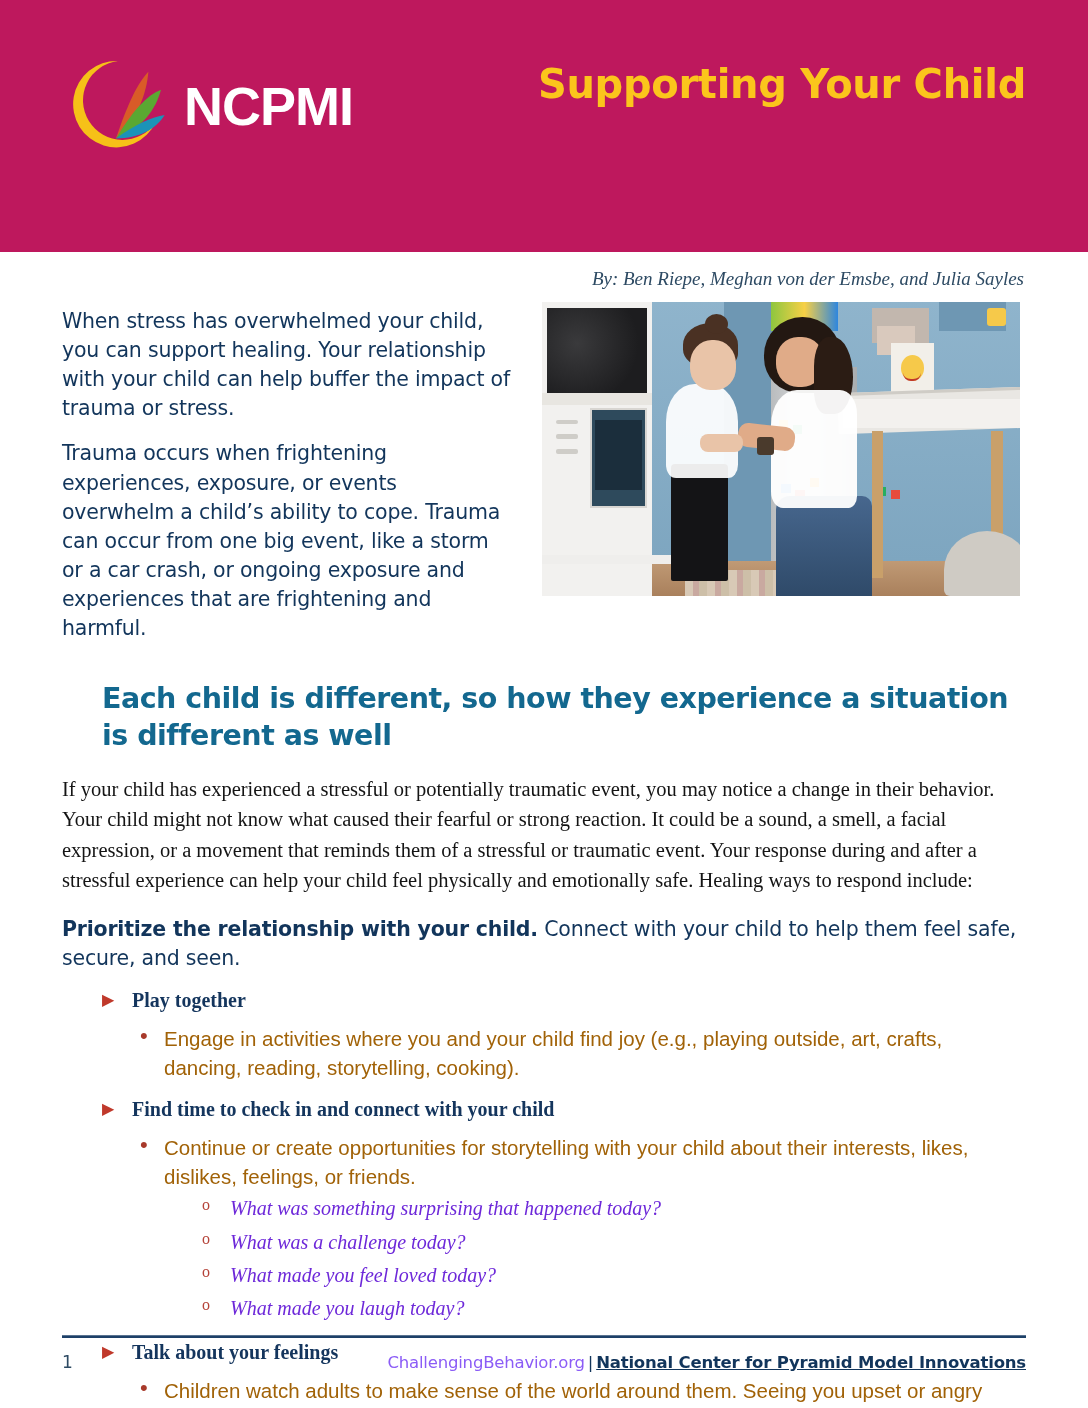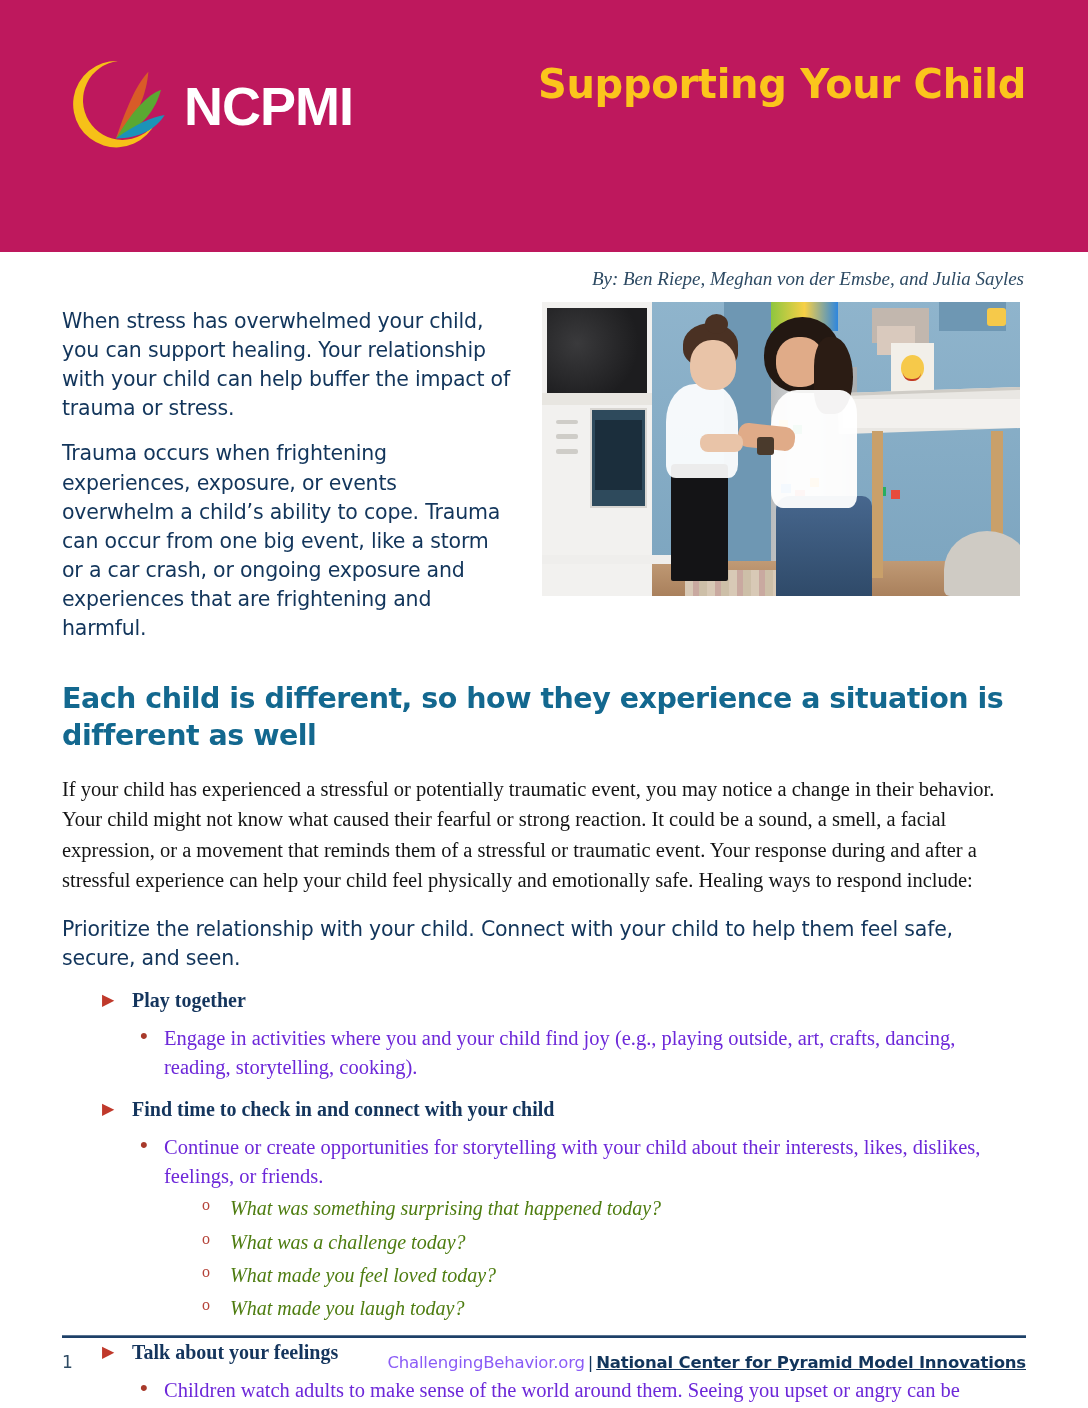--- a/index.html
+++ b/index.html
@@ -167,40 +167,41 @@
 
   
   .section-heading {
     font-family: "DejaVu Sans", sans-serif;
     font-size: 28.5px;
     font-weight: 700;
     color: #13688f;
     line-height: 1.28;
     letter-spacing: -0.5px;
     margin-top: 38px;
+    margin-left: 40px;
   }
 
   .body-para {
     font-family: "Liberation Serif", serif;
     font-size: 20.5px;
     line-height: 1.48;
     color: #141414;
     margin-top: 20px;
     text-align: left;
   }
 
   .lead-line {
     font-family: "DejaVu Sans", sans-serif;
     font-size: 20.5px;
     line-height: 1.4;
     color: #12355b;
     margin-top: 20px;
     letter-spacing: -0.2px;
   }
-  .lead-line b { font-weight: 400; }
+  .lead-line b { font-weight: 700; }
 
   
   .lvl1 {
     display: flex;
     margin-top: 13px;
     padding-left: 40px;
   }
   .lvl1 .marker {
     flex: 0 0 30px;
     color: #c0392b;
@@ -221,44 +222,44 @@
     margin-top: 10px;
     padding-left: 78px;
   }
   .lvl2 .marker {
     flex: 0 0 24px;
     color: #a83a2b;
     font-size: 22px;
     line-height: 1.1;
   }
   .lvl2 .txt {
-    font-family: Liberation Serif, serif;
+    font-family: Liberation Sans, sans-serif;
     font-size: 20.5px;
-    color: #6d28d9;
+    color: #a16207;
     line-height: 1.42;
     max-width: 830px;
   }
 
   .lvl3 {
     display: flex;
     padding-left: 140px;
     margin-top: 1px;
   }
   .lvl3 .marker {
     flex: 0 0 28px;
     color: #b5443a;
     font-family: "Liberation Serif", serif;
     font-size: 16px;
     line-height: 1.62;
   }
   .lvl3 .txt {
     font-family: "Liberation Serif", serif;
     font-style: italic;
     font-size: 20px;
-    color: #4d7c0f;
+    color: #6d28d9;
     line-height: 1.62;
   }
 
   
   .footer {
     position: absolute;
     left: 62px;
     right: 62px;
     bottom: 36px;
   }

